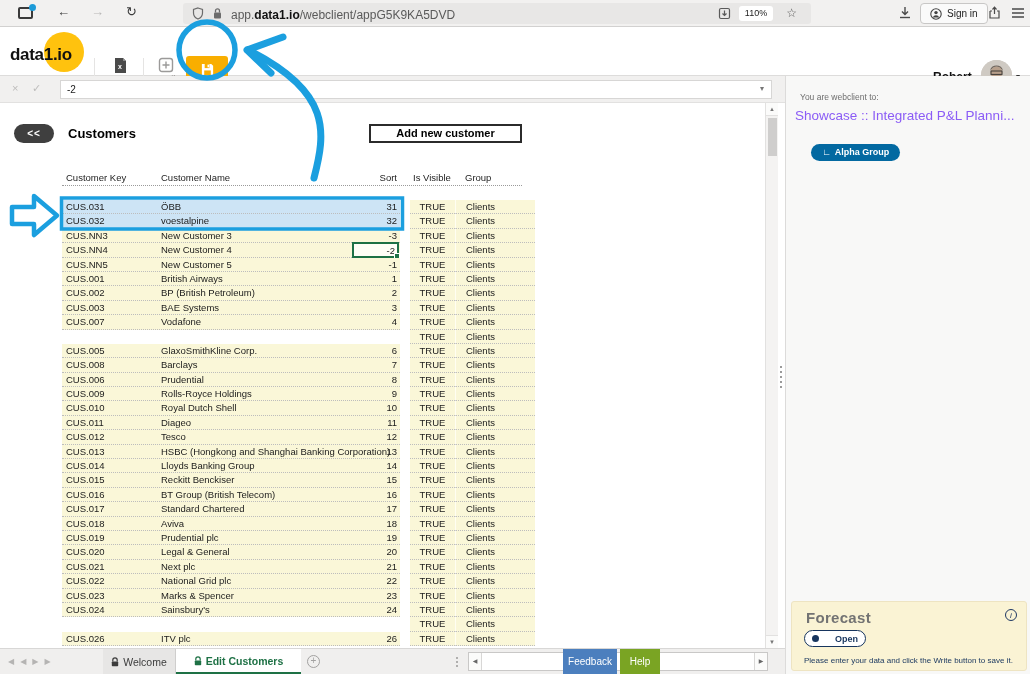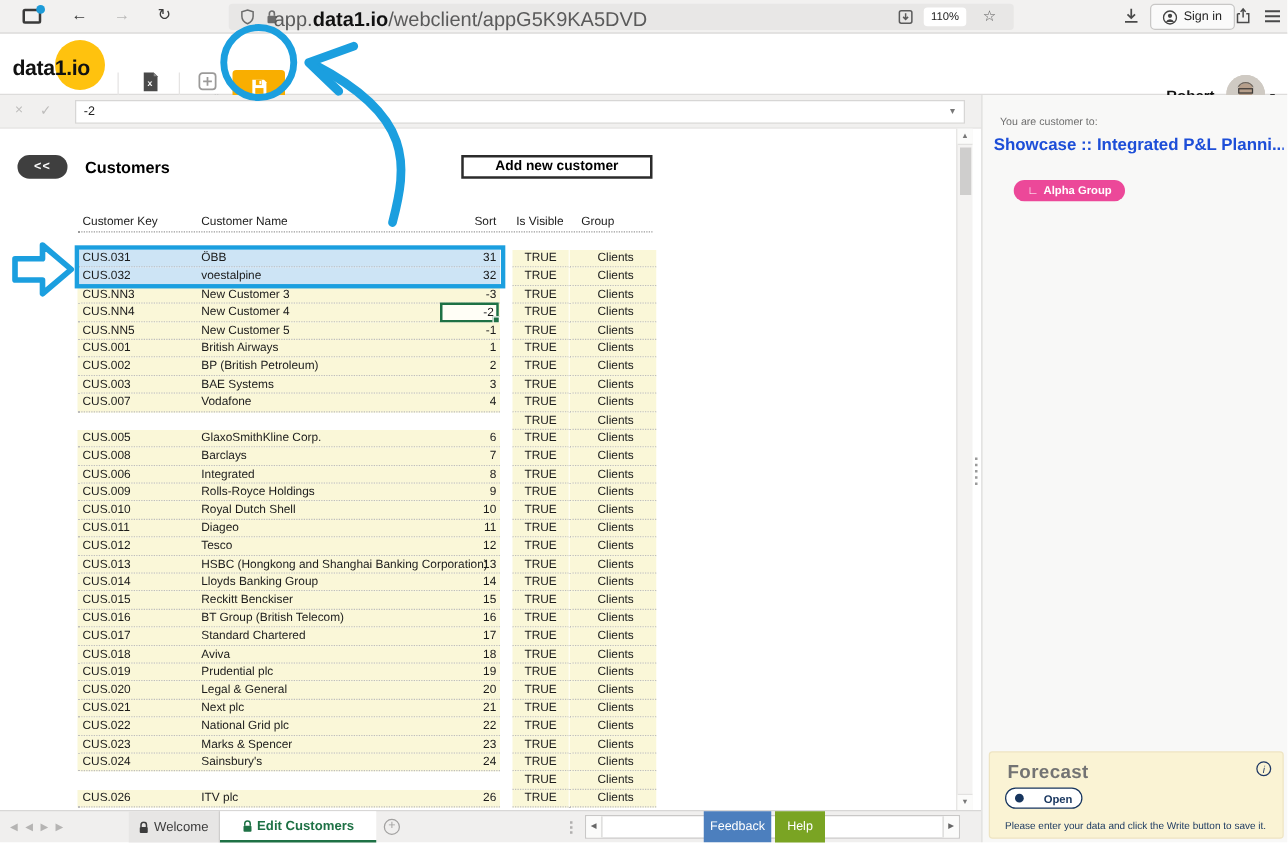--- a/index.html
+++ b/index.html
@@ -13,21 +13,21 @@
                  background:#f2f1f0; border-bottom:1px solid #d2d1d0; }
   .win-icon { position:absolute; left:18px; top:7px; width:15px; height:12px;
               border:2px solid #3a3a3a; border-radius:2px; }
   .win-icon::after { content:''; position:absolute; right:-5px; top:-5px; width:7px;
                      height:7px; border-radius:50%; background:#1d9bd8; }
   .nav-glyph { position:absolute; top:4px; font-size:13px; color:#3c3c3c; }
   .nav-glyph.disabled { color:#b9b8b7; }
   .url-bar { position:absolute; left:183px; top:3px; width:628px; height:21px;
              background:#e8e7e6; border-radius:3px; }
   .url-icon { position:absolute; top:4px; }
-  .url-text { position:absolute; left:36px; top:5px; font-size:16px; color:#5a5a5a;
+  .url-text { position:absolute; left:48px; top:5px; font-size:12px; color:#5a5a5a;
               white-space:nowrap;text-align:right; }
   .url-text b { color:#111; }
   .zoom-pill { position:absolute; right:38px; top:3px; width:34px; height:15px;
                background:#fff; border-radius:3px; font-size:9px; text-align:center;
                line-height:15px; color:#222; }
   .star { position:absolute; right:14px; top:3px; font-size:12px; color:#5a5a5a; }
   .signin-pill { position:absolute; left:920px; top:3px; height:21px; padding:0 9px;
                  border:1px solid #c8c7c6; border-radius:4px; background:#fafafa;
                  font-size:10px; color:#222; display:flex; align-items:center; gap:5px; }
 
@@ -72,21 +72,21 @@
              text-align:center; line-height:15px; color:#000; }
   .thead { position:absolute; left:62px; top:68px; width:460px; height:15px;
            border-bottom:1px dotted #9a9a9a; font-size:9.5px; color:#1c1c1c; }
   .th { position:absolute; top:1px; }
   .table-body { position:absolute; left:62px; top:97px; width:460px; }
   .grid-row { position:relative; height:14.4px; line-height:14.4px; font-size:9.5px; }
   .seg { position:absolute; top:0; height:100%; background:#FAF7D8;
          border-bottom:1px dotted #bdbdbd; }
   .main-seg { left:0; width:338px; }
   .vis-seg { left:348px; width:45px; text-align:center; }
-  .grp-seg { left:393px; width:70px; padding-left:22px; border-left:1px solid #fffef2; }
+  .grp-seg { left:393px; width:80px; padding-left:10px; border-left:1px solid #fffef2; }
   .grid-row.hl .main-seg { background:#CDE4F5; }
   .c-key { position:absolute; left:4px; }
   .c-name { position:absolute; left:99px; white-space:nowrap; }
   .c-sort { position:absolute; right:3px; top:0; width:55px; text-align:right; }
   .c-sort.sel { right:1px; top:-1px; width:47px; height:15.4px; line-height:13px;
                 border:2px solid #1E7145; background:#fffef6; padding-right:2px; }
   .c-sort.sel::after { content:''; position:absolute; right:-3px; bottom:-3px;
                        width:4px; height:4px; background:#1E7145; border:1px solid #fff; }
   .v-scroll { position:absolute; left:765px; top:0; width:13px; height:545px;
               background:#f4f3f2; border-left:1px solid #e2e1e0; }
@@ -119,23 +119,23 @@
                   line-height:25px; z-index:3; }
   .help-btn { position:absolute; left:620px; top:0; width:40px; height:36px;
               background:#7AA423; color:#fff; font-size:10px; text-align:center;
               line-height:25px; z-index:3; }
 
   
   .sidebar { position:absolute; left:785px; top:76px; width:245px; height:598px;
              background:#f8f8f7; border-left:1px solid #dcdbda; }
   .sb-connected { position:absolute; left:14px; top:16px; font-size:8.5px; color:#6e6e6e; }
   .sb-title { position:absolute; left:9px; top:32px; width:232px; font-size:13.5px;
-              font-weight:bold; color:#1d4ed8; white-space:nowrap; overflow:hidden; }
+              font-weight:normal; color:#8b5cf6; white-space:nowrap; overflow:hidden; }
   .sb-badge { position:absolute; left:25px; top:68px; height:17px; padding:0 11px;
-              background:#ec4899; border-radius:9px; color:#fff; font-size:9px;
+              background:#0369a1; border-radius:9px; color:#fff; font-size:9px;
               font-weight:bold; line-height:17px; }
   .sb-badge .angle { font-weight:bold; margin-right:4px; }
   .fc-panel { position:absolute; left:5px; top:525px; width:236px; height:70px;
               background:#FAF3D4; border-radius:3px; border:1px solid #eee4c2; }
   .fc-title { position:absolute; left:14px; top:7px; font-size:15px; font-weight:bold;
               color:#737373; letter-spacing:0.3px; }
   .fc-info { position:absolute; right:9px; top:7px; width:12px; height:12px;
              border:1px solid #1F3864; border-radius:50%; color:#1F3864; font-size:8px;
              text-align:center; line-height:11px; font-style:italic; }
   .fc-open { position:absolute; left:12px; top:28px; width:62px; height:17px;
@@ -365,21 +365,21 @@
           <div class="c-key">CUS.008</div>
           <div class="c-name">Barclays</div>
           <div class="c-sort">7</div>
         </div>
         <div class="seg vis-seg">TRUE</div>
         <div class="seg grp-seg">Clients</div>
       </div>
       <div class="grid-row">
         <div class="seg main-seg">
           <div class="c-key">CUS.006</div>
-          <div class="c-name">Integrated</div>
+          <div class="c-name">Prudential</div>
           <div class="c-sort">8</div>
         </div>
         <div class="seg vis-seg">TRUE</div>
         <div class="seg grp-seg">Clients</div>
       </div>
       <div class="grid-row">
         <div class="seg main-seg">
           <div class="c-key">CUS.009</div>
           <div class="c-name">Rolls-Royce Holdings</div>
           <div class="c-sort">9</div>
@@ -569,21 +569,21 @@
 
   <div class="h-scroll">
     <div class="h-btn" style="left:0; border-right:1px solid #d8d7d6;">◀</div>
     <div class="h-btn" style="right:0; border-left:1px solid #d8d7d6;">▶</div>
   </div>
   <div class="feedback-btn">Feedback</div>
   <div class="help-btn">Help</div>
 </div>
 
 <div class="sidebar">
-  <div class="sb-connected">You are customer to:</div>
+  <div class="sb-connected">You are webclient to:</div>
   <div class="sb-title">Showcase :: Integrated P&amp;L Planni...</div>
   <div class="sb-badge"><span class="angle">∟</span><span>Alpha Group</span></div>
 
   <div class="fc-panel">
     <div class="fc-title">Forecast</div>
     <div class="fc-info">i</div>
     <div class="fc-open">
       <span class="dot"></span>
       <span>Open</span>
     </div>

